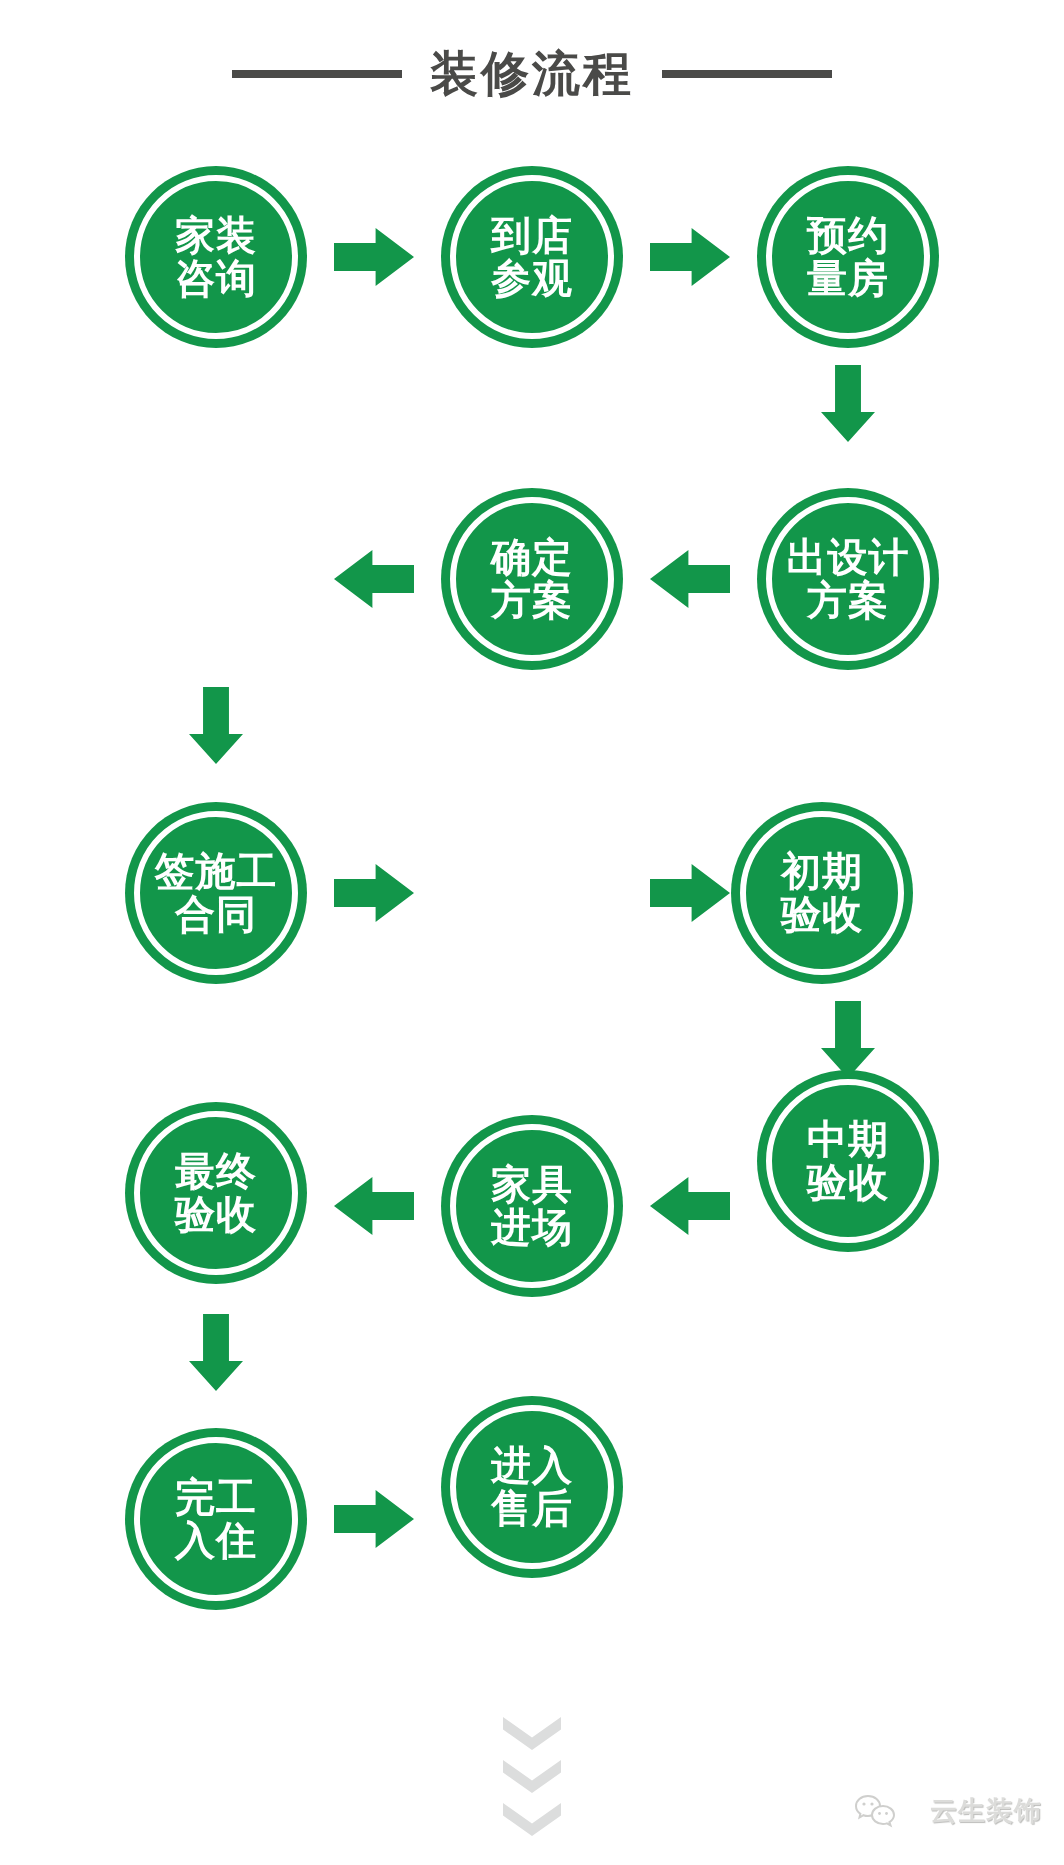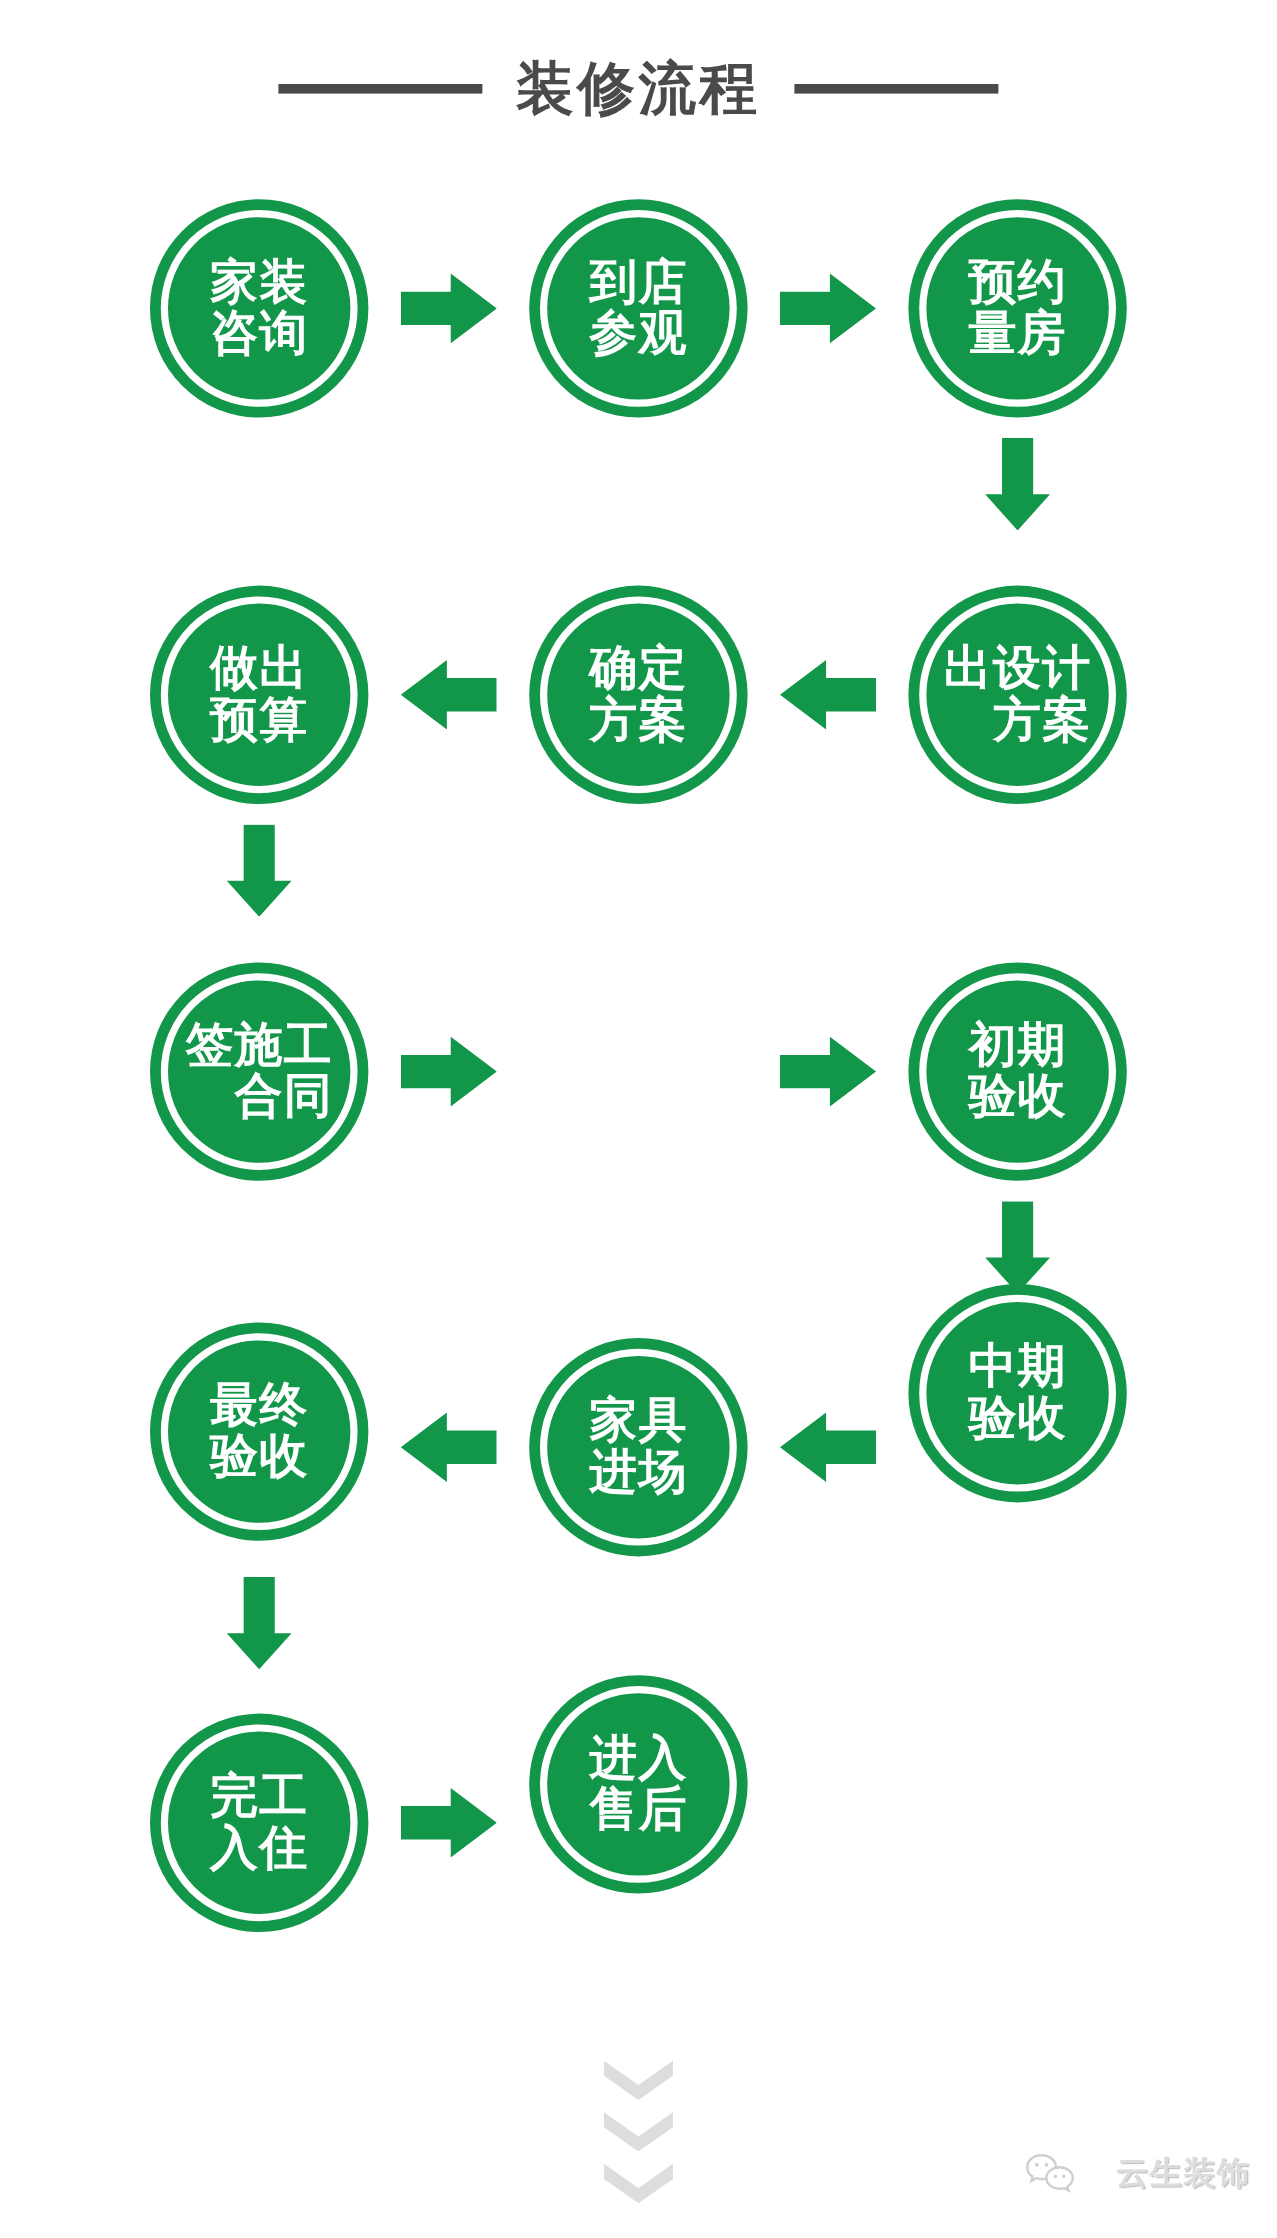--- a/index.html
+++ b/index.html
@@ -13,21 +13,21 @@
 
   
   .title-row{position:absolute;top:42px;left:0;right:0;display:flex;align-items:center;justify-content:center;gap:28px;}
   .rule{width:170px;height:8px;background:var(--title-gray);}
   .page-title{margin:0;font-size:48px;font-weight:bold;color:var(--title-gray);letter-spacing:3px;white-space:nowrap;}
 
   
   .node{position:absolute;width:182px;height:182px;border-radius:50%;background:var(--accent-green);
         display:flex;align-items:center;justify-content:center;}
   .node::before{content:"";position:absolute;inset:9px;border:6px solid #fff;border-radius:50%;}
-  .label{position:relative;color:#fff;font-weight:bold;font-size:40px;line-height:1.08;text-align:right;letter-spacing:1px;white-space:nowrap;}
+  .label{position:relative;color:#fff;font-weight:bold;font-size:40px;line-height:1.08;text-align:center;letter-spacing:1px;white-space:nowrap;}
   .label span{display:block;}
 
   
   .ar{position:absolute;background:var(--accent-green);}
   .ar.right{width:80px;height:58px;clip-path:polygon(0 26%,52% 26%,52% 0,100% 50%,52% 100%,52% 74%,0 74%);}
   .ar.left {width:80px;height:58px;clip-path:polygon(100% 26%,48% 26%,48% 0,0 50%,48% 100%,48% 74%,100% 74%);}
   .ar.down {width:54px;height:77px;clip-path:polygon(26% 0,74% 0,74% 61%,100% 61%,50% 100%,0 61%,26% 61%);}
 
   
   .chev{position:absolute;left:503px;width:58px;height:33px;background:var(--chevron-gray);
@@ -73,34 +73,28 @@
         <span>出设计</span>
         <span>方案</span>
       </div>
   </div>
   <div class="node" style="left:441px;top:488px">
     <div class="label">
         <span>确定</span>
         <span>方案</span>
       </div>
   </div>
-  <div class="node" style="left:125px;top:488px">
-    <div class="label">
-        <span>做出</span>
-        <span>预算</span>
-      </div>
-  </div>
 
   <div class="node" style="left:125px;top:802px">
     <div class="label">
         <span>签施工</span>
         <span>合同</span>
       </div>
   </div>
-  <div class="node" style="left:757px;top:802px">
+  <div class="node" style="left:731px;top:802px">
     <div class="label">
         <span>初期</span>
         <span>验收</span>
       </div>
   </div>
 
   <div class="node" style="left:757px;top:1070px">
     <div class="label">
         <span>中期</span>
         <span>验收</span>

